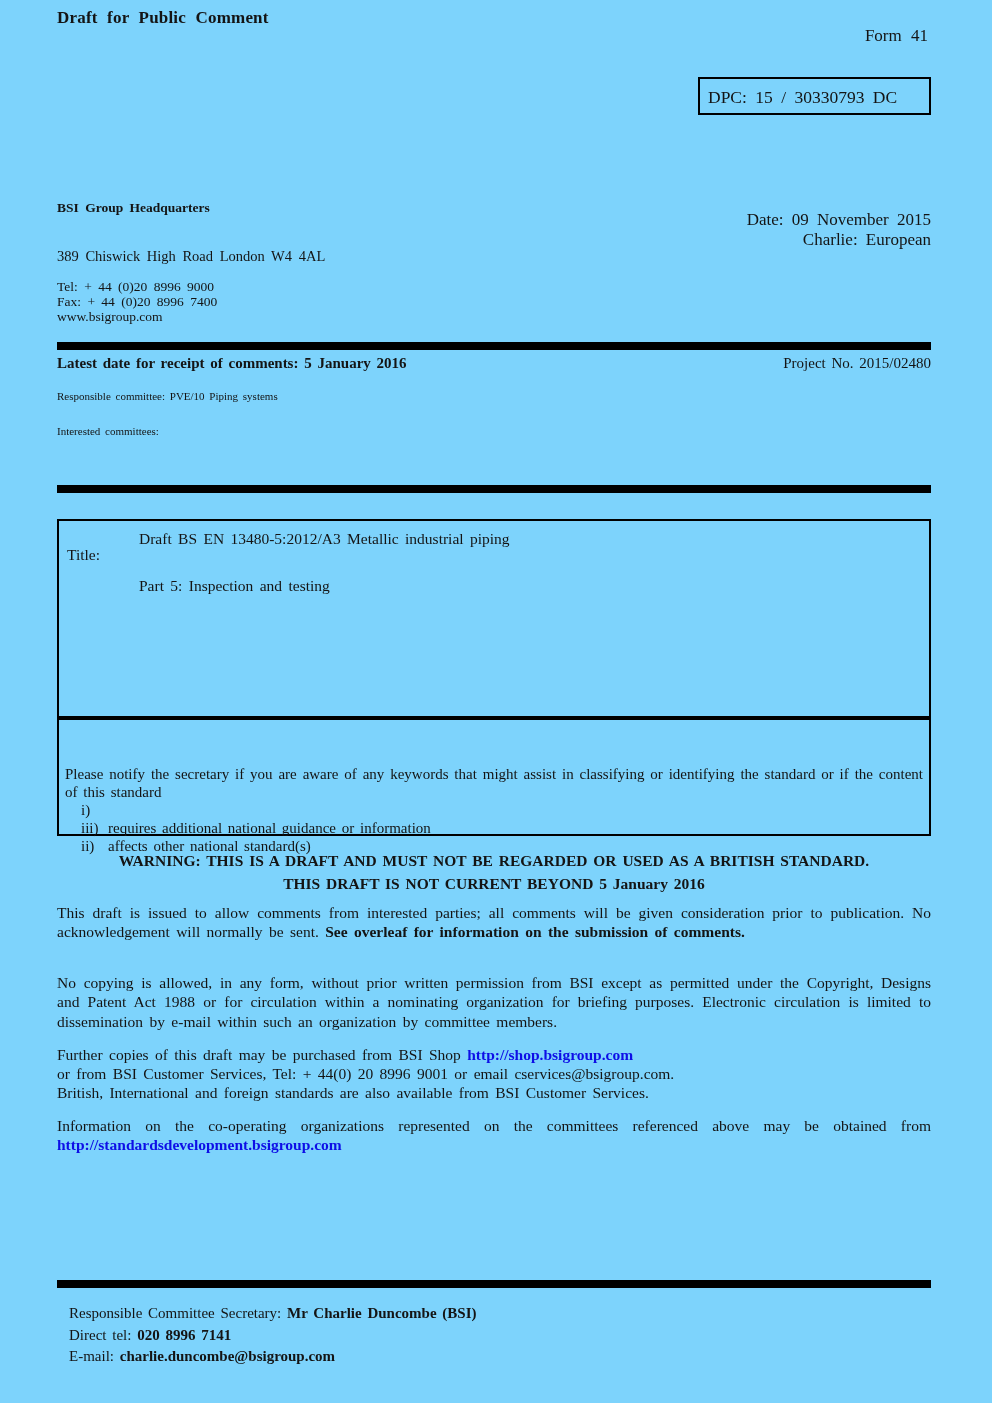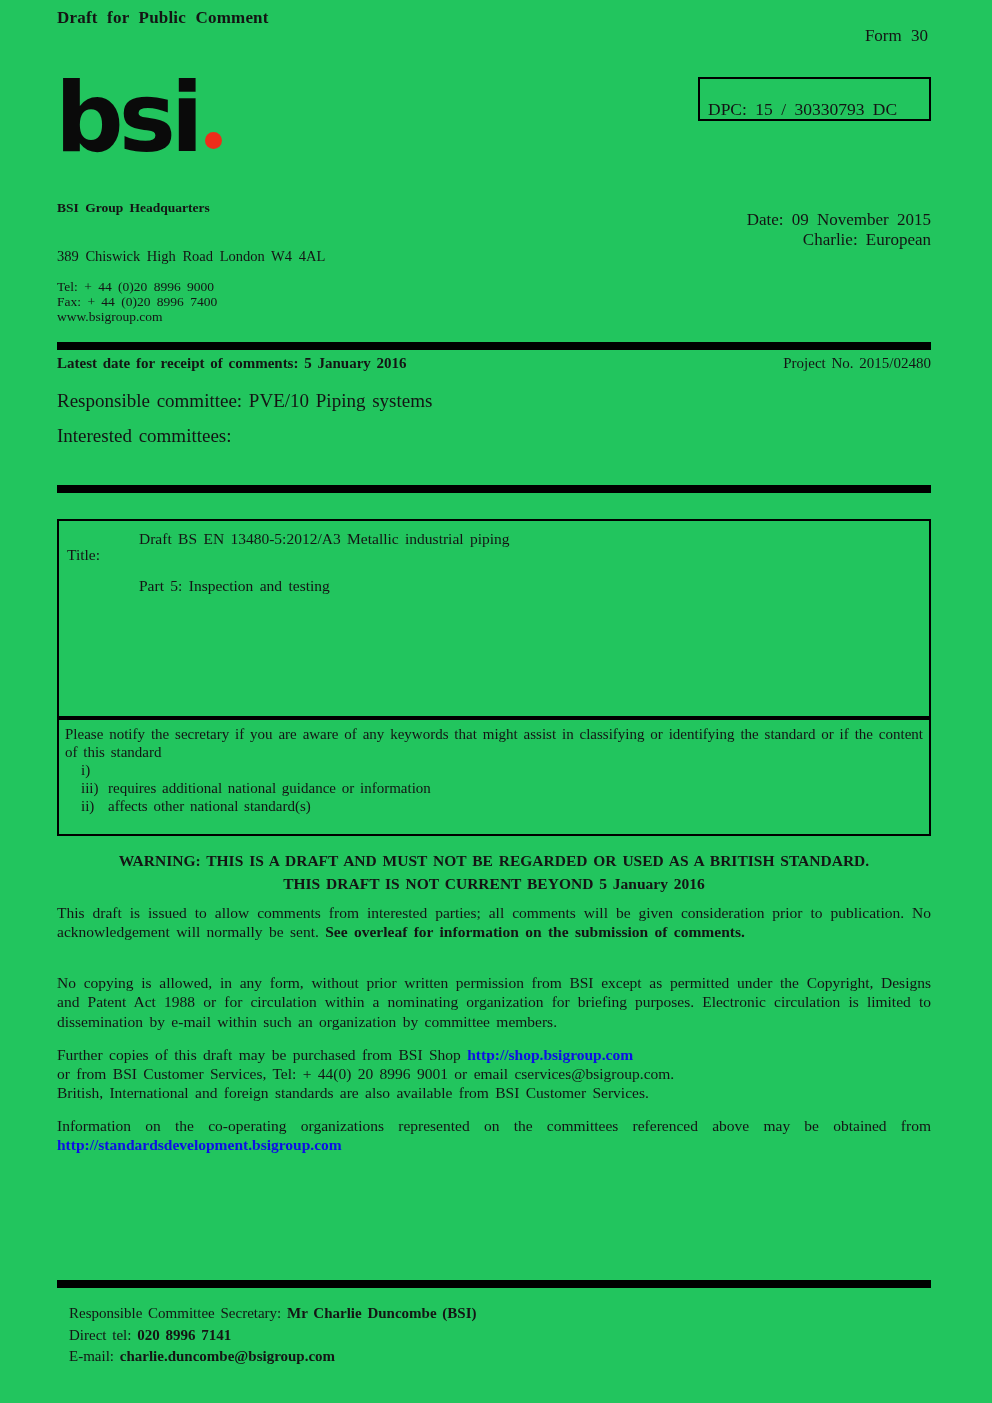--- a/index.html
+++ b/index.html
@@ -1,27 +1,27 @@
 <!DOCTYPE html>
 <html style="--link-color: #0e0ee6;"><head>
 <meta charset="utf-8">
 <style>
   html,body { margin:0; padding:0; background:#ffffff; }
   .page {
-    position:relative; width:992px; height:1403px; background:#22c55e;
+    position:relative; width:992px; height:1403px; background:#7dd3fc;
     font-family:"Liberation Serif", serif; color:#141414; overflow:hidden;
   }
   .abs { position:absolute; }
 
   .draft-title { left:57px; top:8px; font-size:17px; font-weight:bold; word-spacing:5px; letter-spacing:0.2px; }
   .form-label  { right:64px; top:26px; font-size:17px; word-spacing:5px; }
 
   .dpc-box {
     right:61px; top:77px; width:233px; height:38px; box-sizing:border-box;
-    border:2px solid #000; padding:20px 8px; font-size:17.5px; word-spacing:4px;
+    border:2px solid #000; padding:8px 8px; font-size:17.5px; word-spacing:4px;
   }
 
   .logo { left:55px; top:70px; }
   .logo-text {
     font-family:"DejaVu Sans", sans-serif; font-weight:bold; font-size:96px;
     line-height:1; letter-spacing:-5px; color:#0a0a0a;
   }
   .logo-dot {
     display:inline-block; width:17px; height:17px; border-radius:50%;
     margin-left:6px; margin-bottom:2px;
@@ -32,37 +32,37 @@
   .addr-street { font-size:14.5px; margin-bottom:14px; }
   .addr-line   { line-height:15px; }
 
   .date-block { right:61px; top:210px; text-align:right; font-size:17px; line-height:20px; word-spacing:4px; }
 
   .bar { left:57px; width:874px; height:8px; background:#000; }
   .bar1 { top:342px; } .bar2 { top:485px; } .bar3 { top:1280px; }
 
   .latest-row { left:57px; top:355px; width:874px; display:flex; justify-content:space-between; font-size:15px; word-spacing:2px; }
   .latest-label { font-weight:bold; }
-  .plain15 { font-size:19px; word-spacing:2px; }
+  .plain15 { font-size:11px; word-spacing:2px; }
   .responsible { left:57px; top:390px; }
   .interested  { left:57px; top:425px; }
 
   .title-box {
     left:57px; top:519px; width:874px; height:199px; box-sizing:border-box;
     border:2px solid #000; padding:9px 8px; font-size:15.5px; word-spacing:2.5px;
   }
   .title-row { display:flex; }
   .title-label { width:72px; flex:none;margin-top:16px; }
   .title-line2 { margin-top:29px; }
 
   .keywords-box {
     left:57px; top:718px; width:874px; height:118px; box-sizing:border-box;
     border:2px solid #000; padding:5px 6px; font-size:15px; line-height:18px; word-spacing:2px;
   }
-  .kw-intro { text-align:justify; }
+  .kw-intro { text-align:justify;margin-top:40px; }
   .kw-item { display:flex; margin-left:16px; }
   .kw-marker { flex:none; min-width:27px; }
 
   .warning { left:57px; top:849px; width:874px; text-align:center; font-weight:bold; font-size:15.5px; line-height:23px; word-spacing:2px; }
 
   .para { left:57px; width:874px; font-size:15.5px; line-height:19.3px; word-spacing:2.5px; }
   .justify { text-align:justify; }
   .para1 { top:903px; }
   .para2 { top:973px; }
   .para3 { top:1046px; line-height:18.8px; }
@@ -71,29 +71,26 @@
   a.doc-link { color:var(--link-color,#0e0ee6); font-weight:bold; text-decoration:none; }
 
   .footer { left:57px; top:1303px; font-size:15px; line-height:21.5px; word-spacing:2px;margin-left:12px; }
 </style>
 </head>
 <body>
 
 <div class="page">
 
   <div class="abs draft-title">Draft for Public Comment</div>
-  <div class="abs form-label">Form 30</div>
+  <div class="abs form-label">Form 41</div>
 
   <div class="abs dpc-box">
     <span>DPC: 15 / 30330793 DC</span>
   </div>
 
-  <div class="abs logo">
-    <span class="logo-text">bsi</span><span class="logo-dot" style="background: rgb(238, 45, 26);"></span>
-  </div>
 
   <div class="abs address">
     <div class="addr-name">BSI Group Headquarters</div>
     <div class="addr-street">389 Chiswick High Road London W4 4AL</div>
     <div class="addr-line">Tel: + 44 (0)20 8996 9000</div>
     <div class="addr-line">Fax: + 44 (0)20 8996 7400</div>
     <div class="addr-line">www.bsigroup.com</div>
   </div>
 
   <div class="abs date-block">

